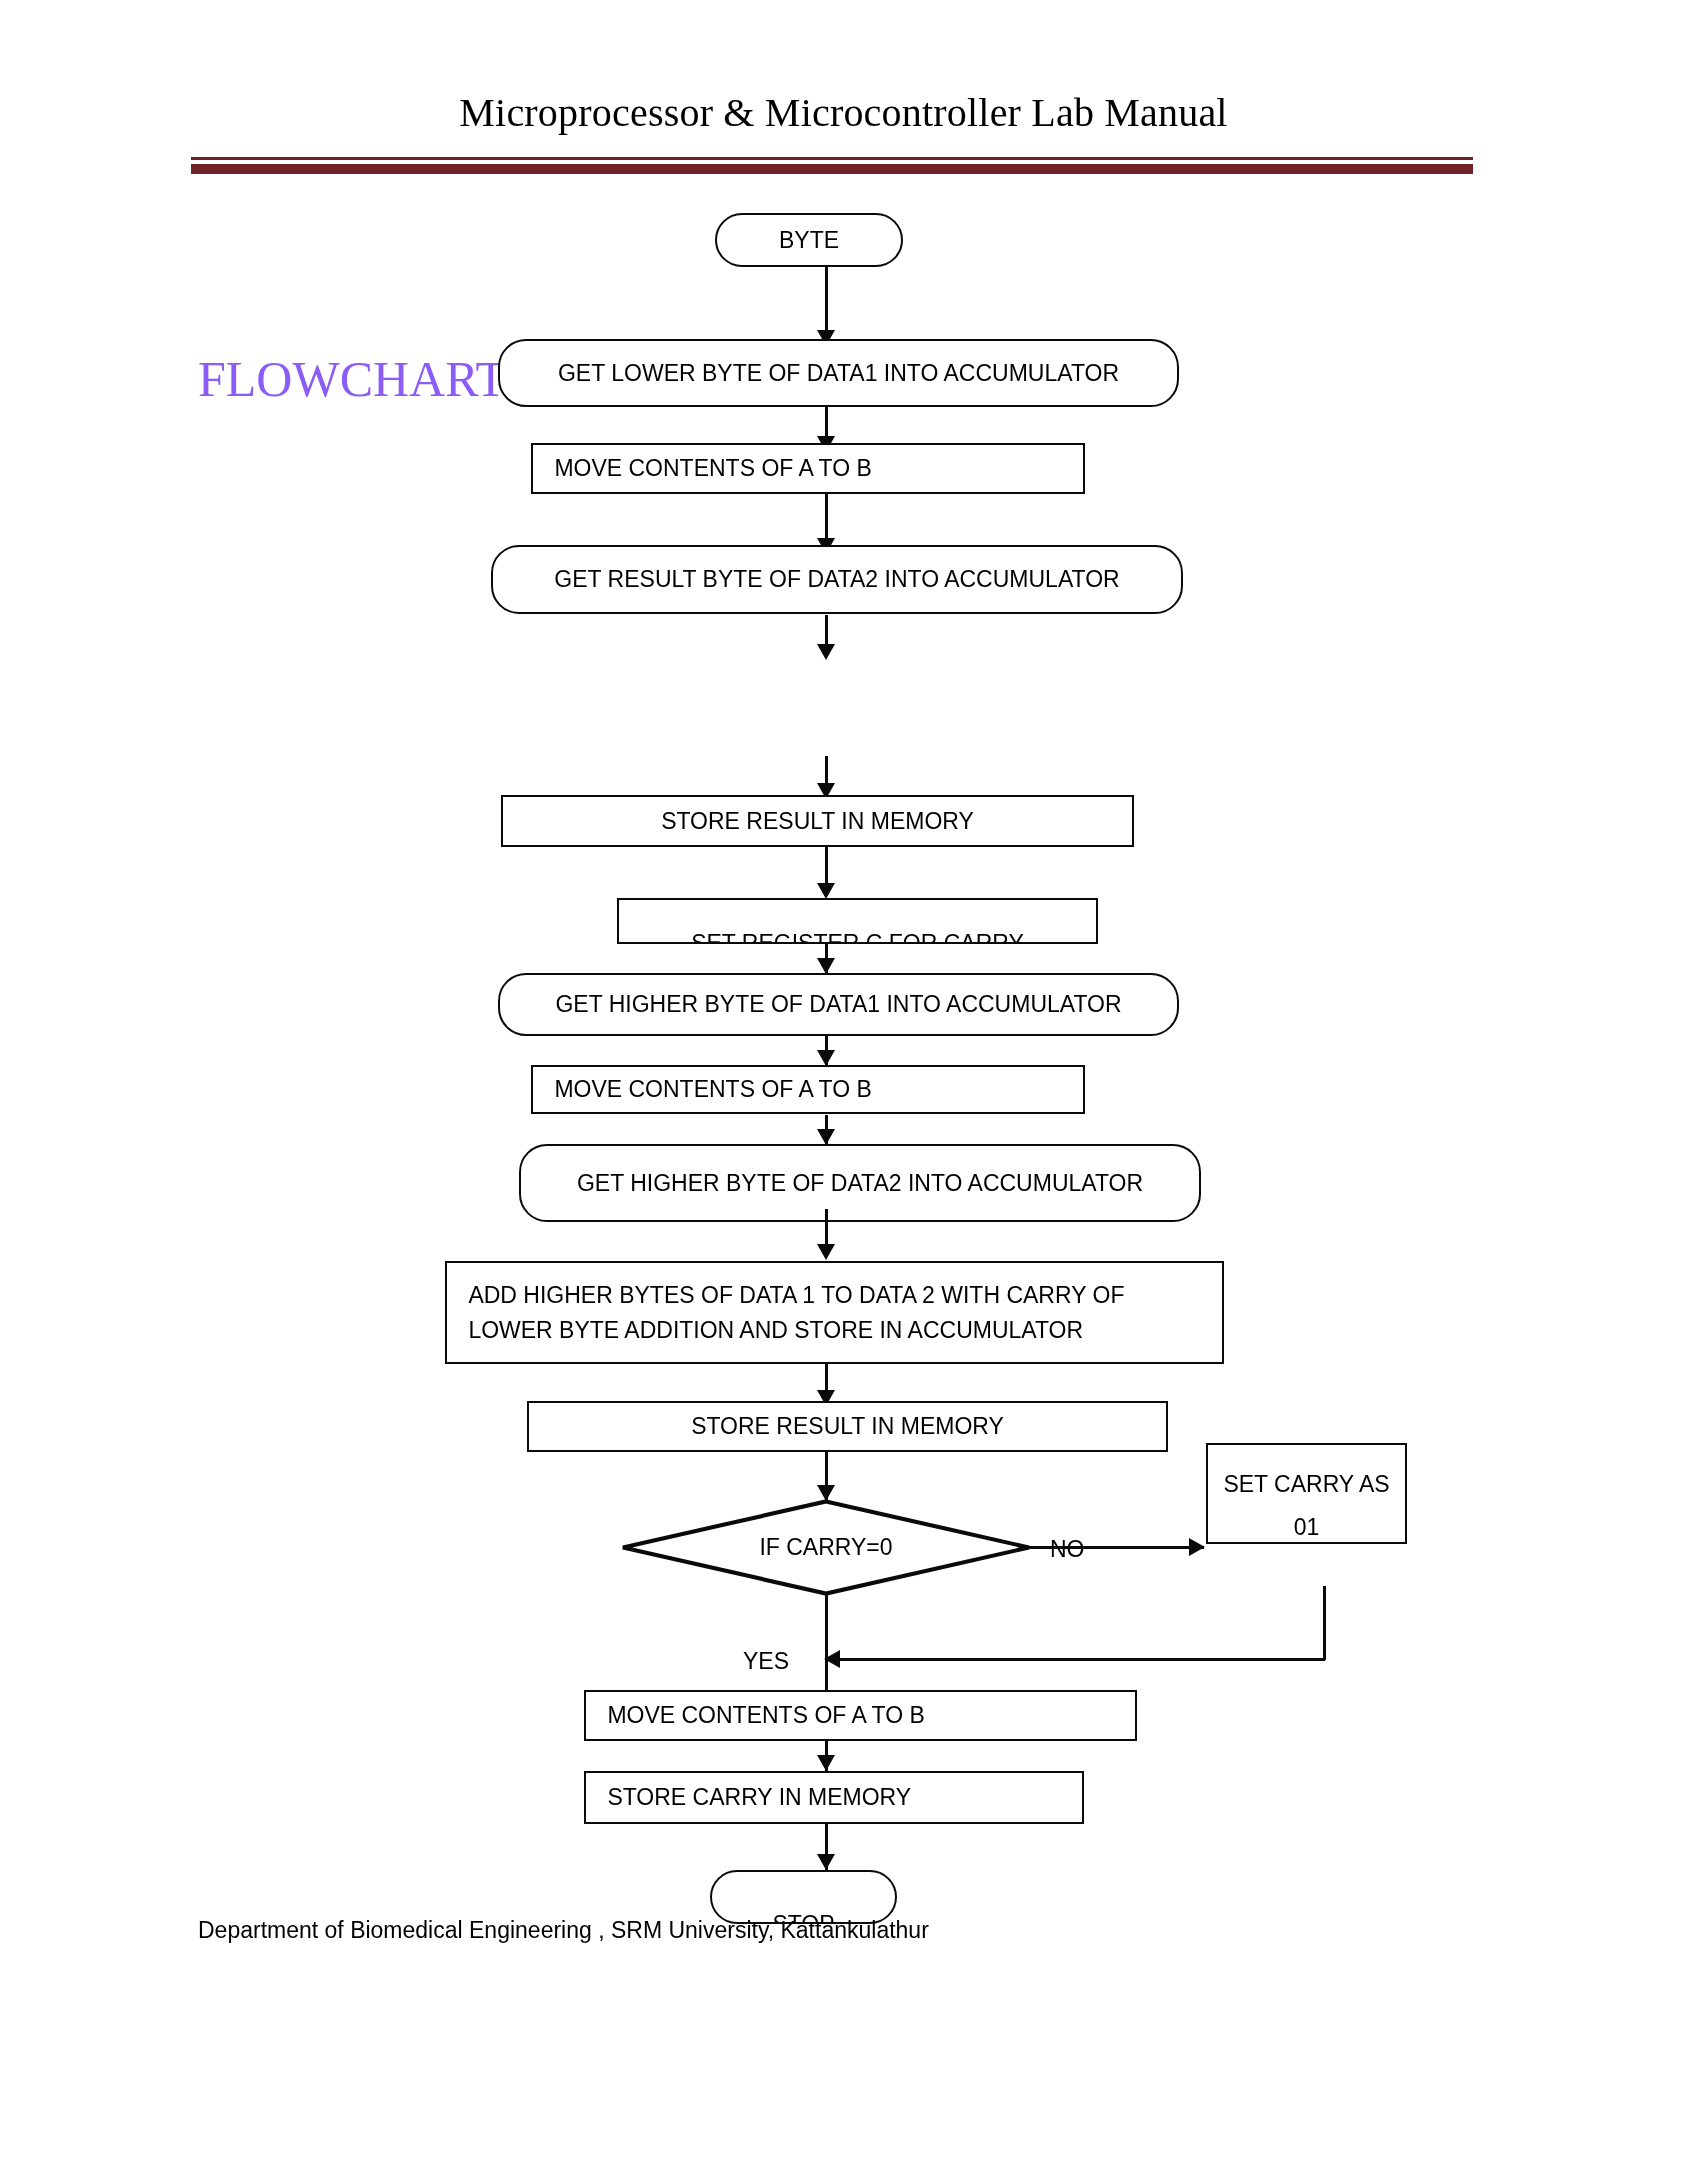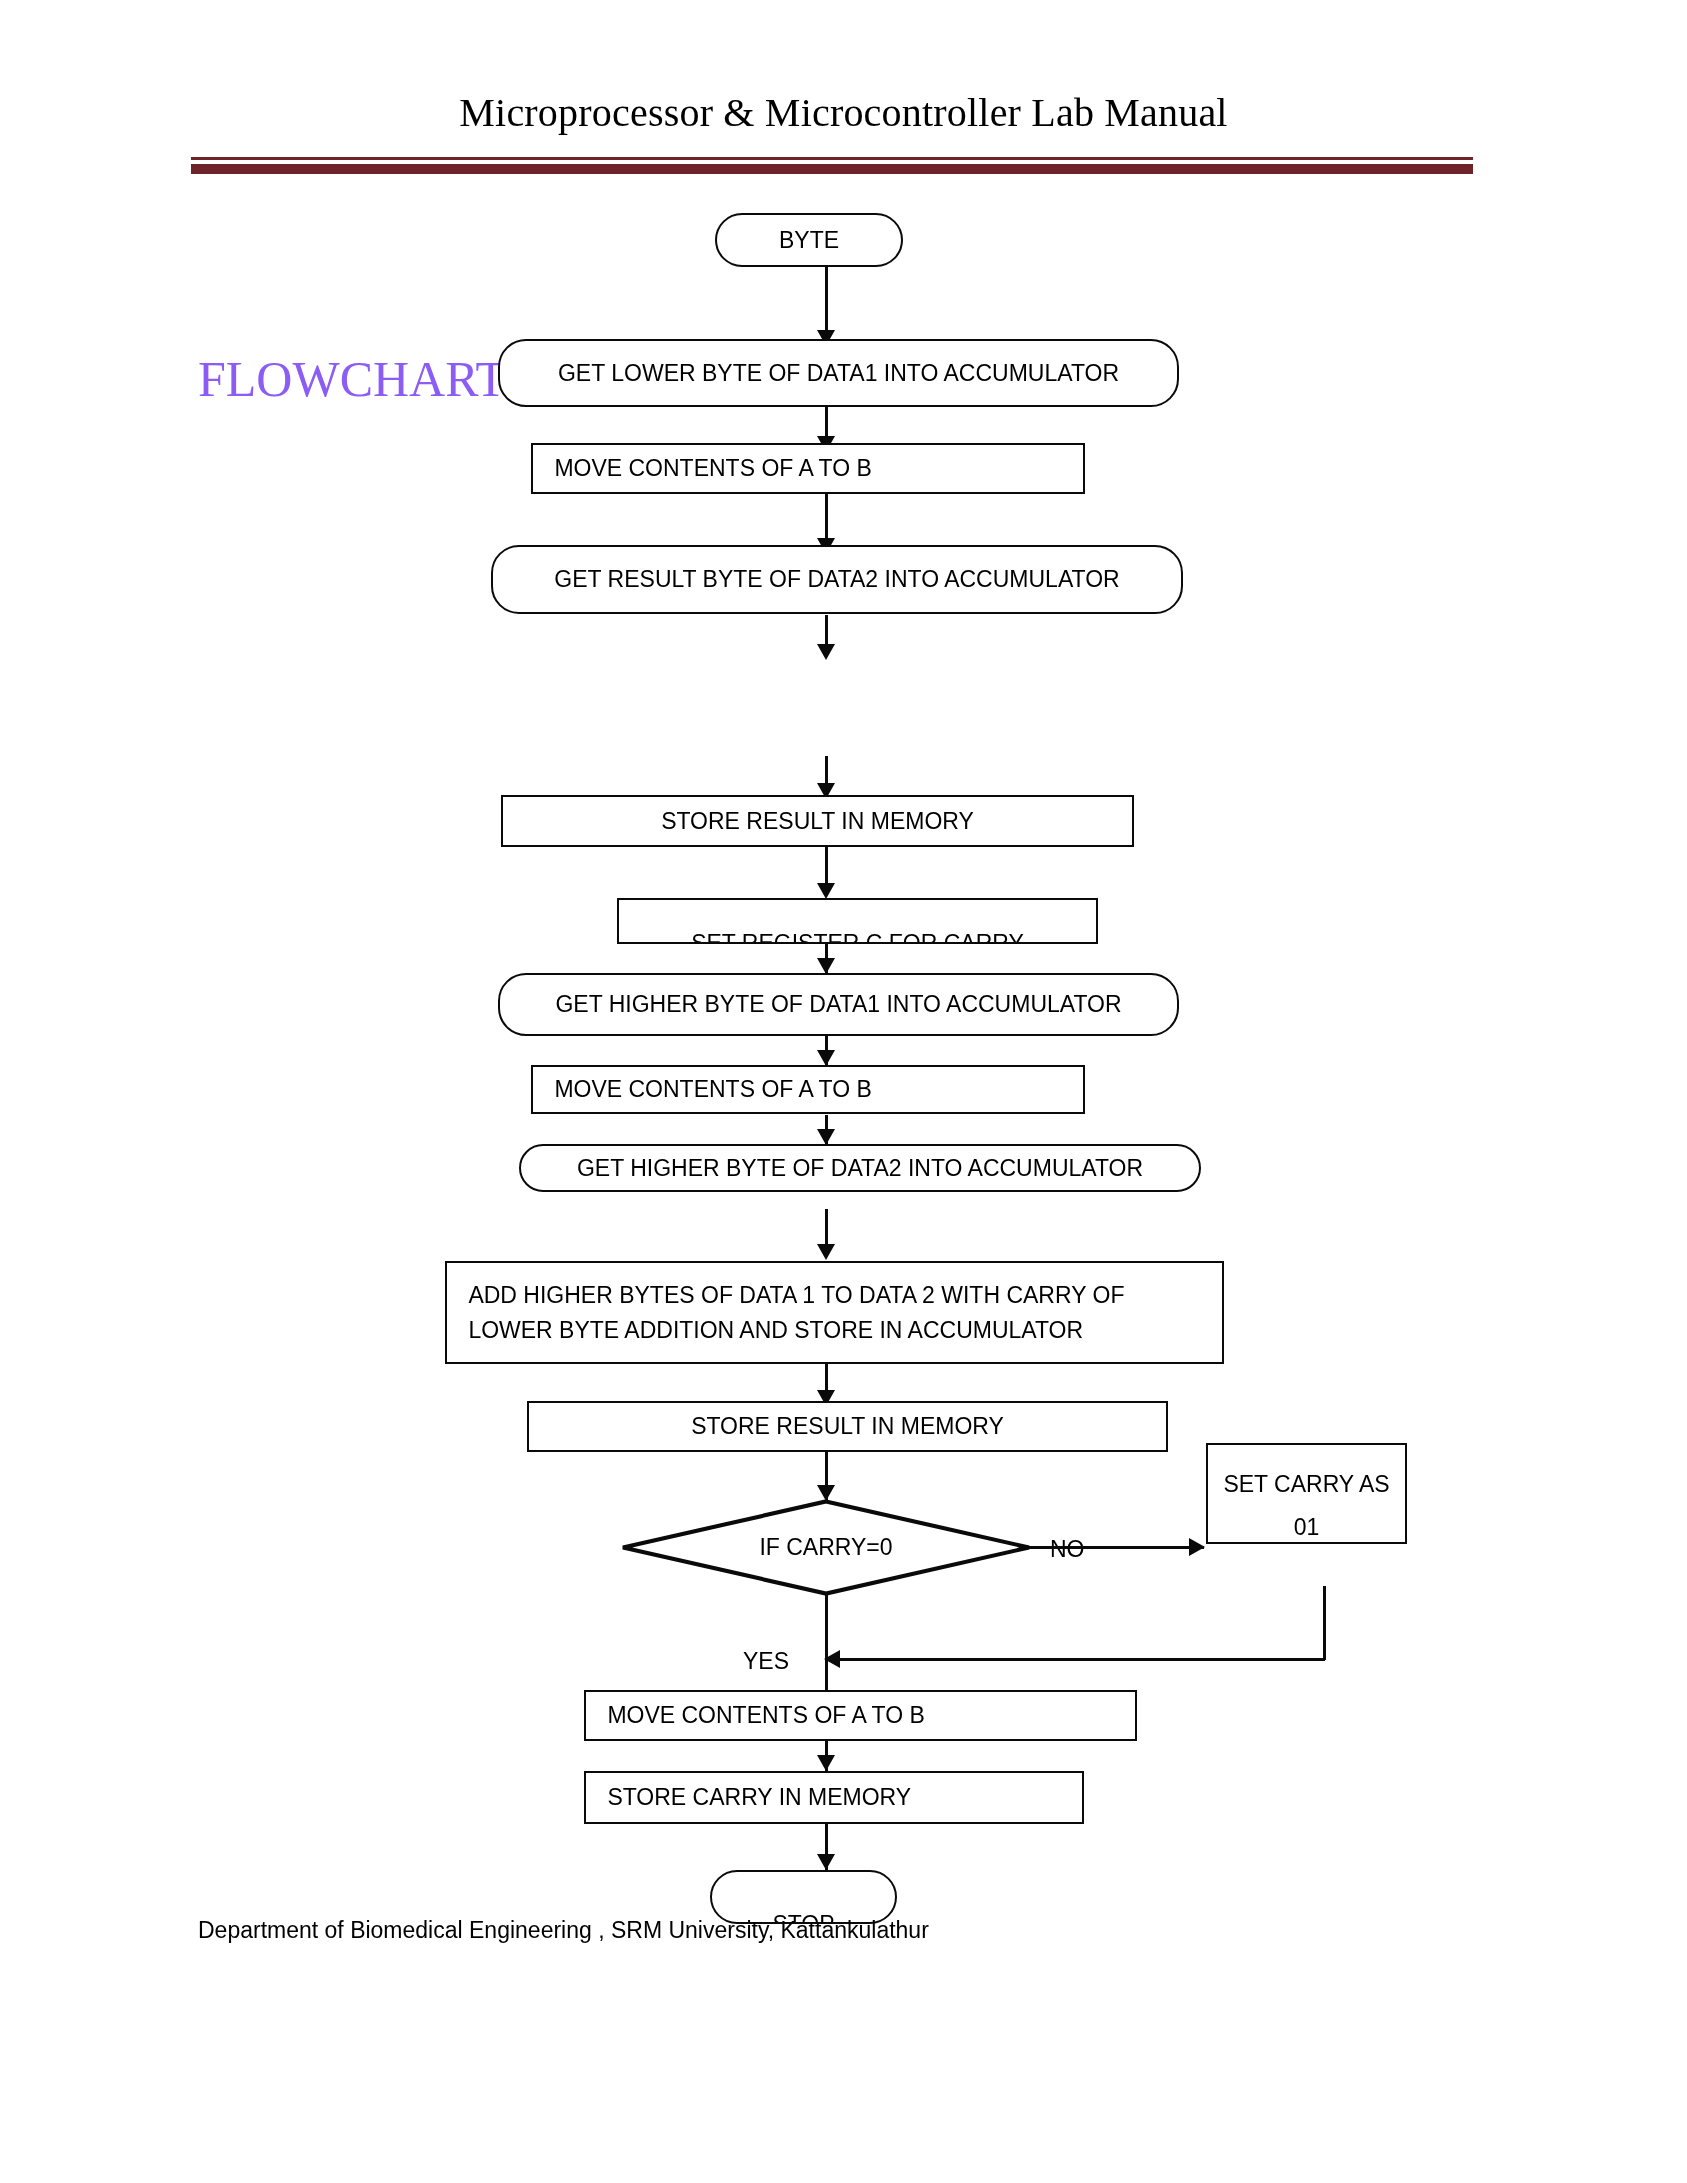--- a/index.html
+++ b/index.html
@@ -160,21 +160,21 @@
   </div>
   <div class="vline" style="left:825px;top:1036px;height:30.5px;"></div>
   <div class="arrow-down" style="left:817px;top:1050px;"></div>
 
   <div class="node left-align" style="left:531px;top:1065px;width:554px;height:49px;">
     <span class="txt">MOVE CONTENTS OF A TO B</span>
   </div>
   <div class="vline" style="left:825px;top:1115px;height:30.5px;"></div>
   <div class="arrow-down" style="left:817px;top:1129px;"></div>
 
-  <div class="node rounded" style="left:519px;top:1144px;width:682px;height:48px;">
+  <div class="node rounded" style="left:519px;top:1144px;width:682px;height:78px;">
     <span class="txt">GET HIGHER BYTE OF DATA2 INTO ACCUMULATOR</span>
   </div>
   <div class="vline" style="left:825px;top:1209px;height:45px;"></div>
   <div class="arrow-down" style="left:817px;top:1244px;"></div>
 
   <div class="node left-align" style="left:445px;top:1261px;width:779px;height:103px;">
     <span class="txt">ADD HIGHER BYTES OF DATA 1 TO DATA 2 WITH CARRY OF
 LOWER BYTE ADDITION AND STORE IN ACCUMULATOR</span>
   </div>
   <div class="vline" style="left:825px;top:1364px;height:37px;"></div>

